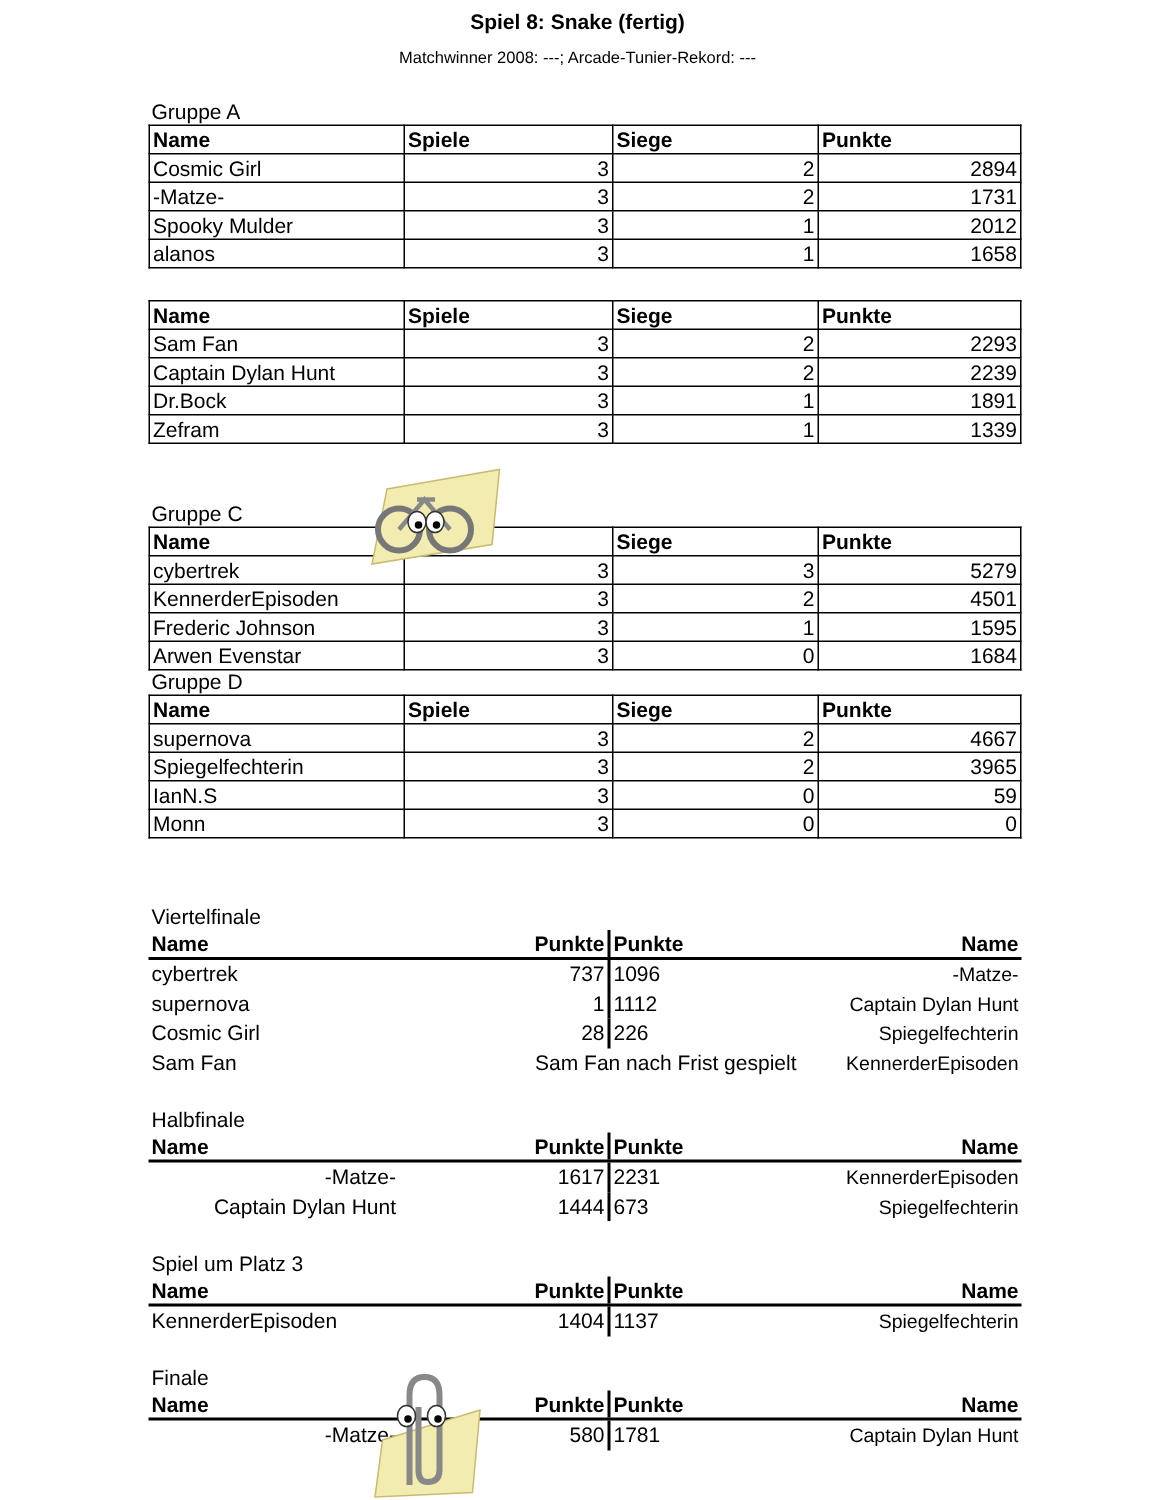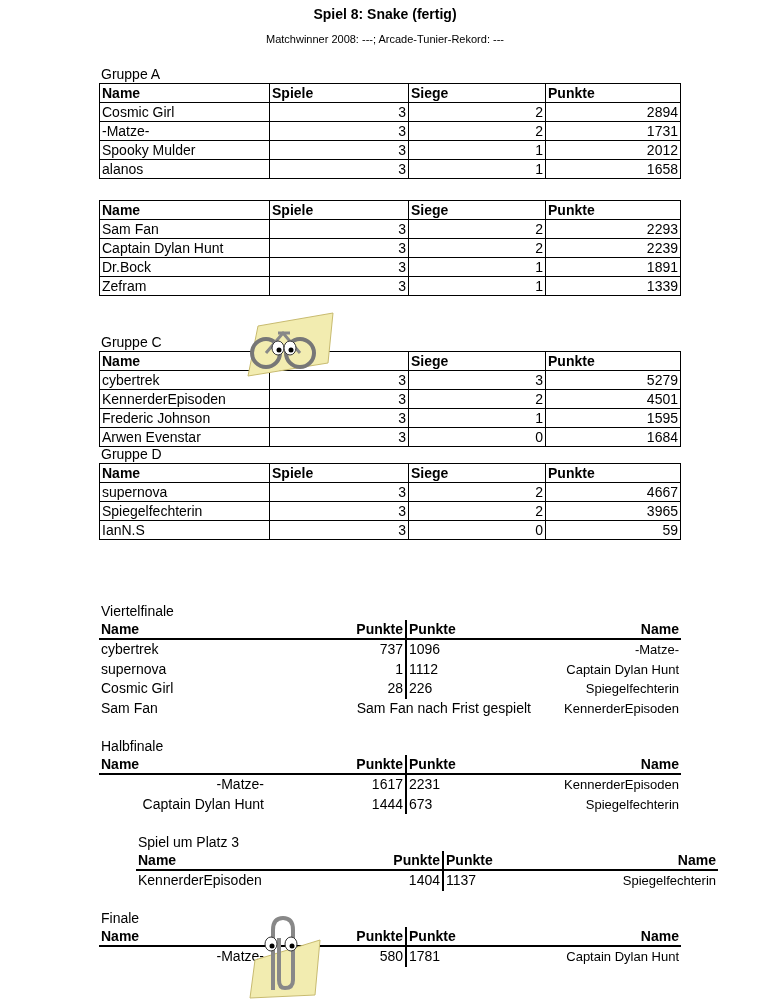--- a/index.html
+++ b/index.html
@@ -163,20 +163,26 @@
               <td class="n">3</td>
               <td class="n">2</td>
               <td class="n">3965</td>
             </tr>
             <tr>
               <td class="">IanN.S</td>
               <td class="n">3</td>
               <td class="n">0</td>
               <td class="n">59</td>
             </tr>
+            <tr>
+              <td class="">Monn</td>
+              <td class="n">3</td>
+              <td class="n">0</td>
+              <td class="n">0</td>
+            </tr>
           </tbody>
         </table>
       </div>
     </div>
   <div id="ko">
       <div class="ko" style="top: 603px;">
         <div class="glabel">Viertelfinale</div>
         <div class="hd">
     <div class="a">Name</div>
     <div class="b">Punkte</div>
@@ -221,21 +227,21 @@
         <div class="c">2231</div>
         <div class="d">KennerderEpisoden</div>
         </div>
         <div class="row">
         <div class="a r" style="width:163px;padding-right:0">Captain Dylan Hunt</div>
         <div class="b" style="width:139px">1444</div>
         <div class="c">673</div>
         <div class="d">Spiegelfechterin</div>
         </div>
       </div>
-      <div class="ko" style="top: 834px; margin-left: 37px;">
+      <div class="ko" style="top: 834px;">
         <div class="glabel">Spiel um Platz 3</div>
         <div class="hd">
     <div class="a">Name</div>
     <div class="b">Punkte</div>
     <div class="c">Punkte</div>
     <div class="d">Name</div>
         </div>
         <div class="row">
         <div class="a" style="">KennerderEpisoden</div>
         <div class="b" style="">1404</div>

